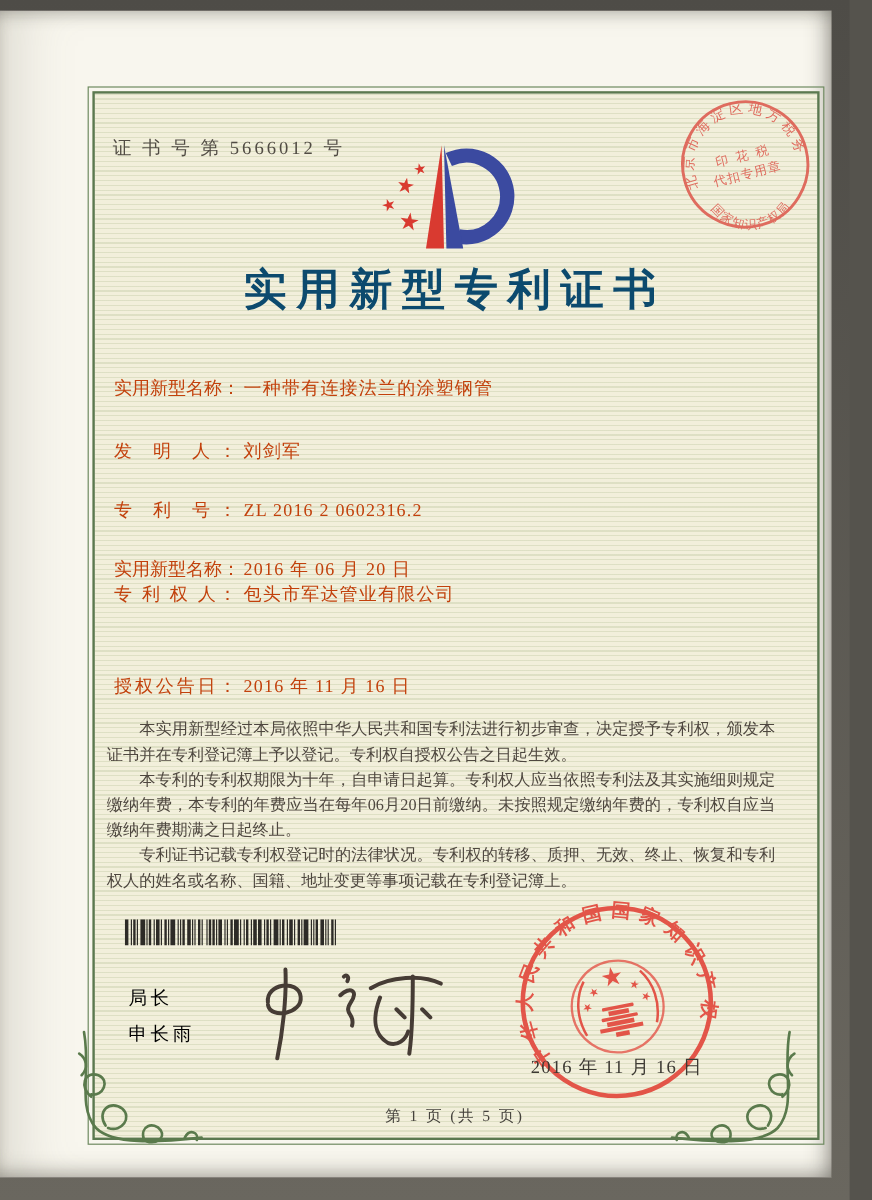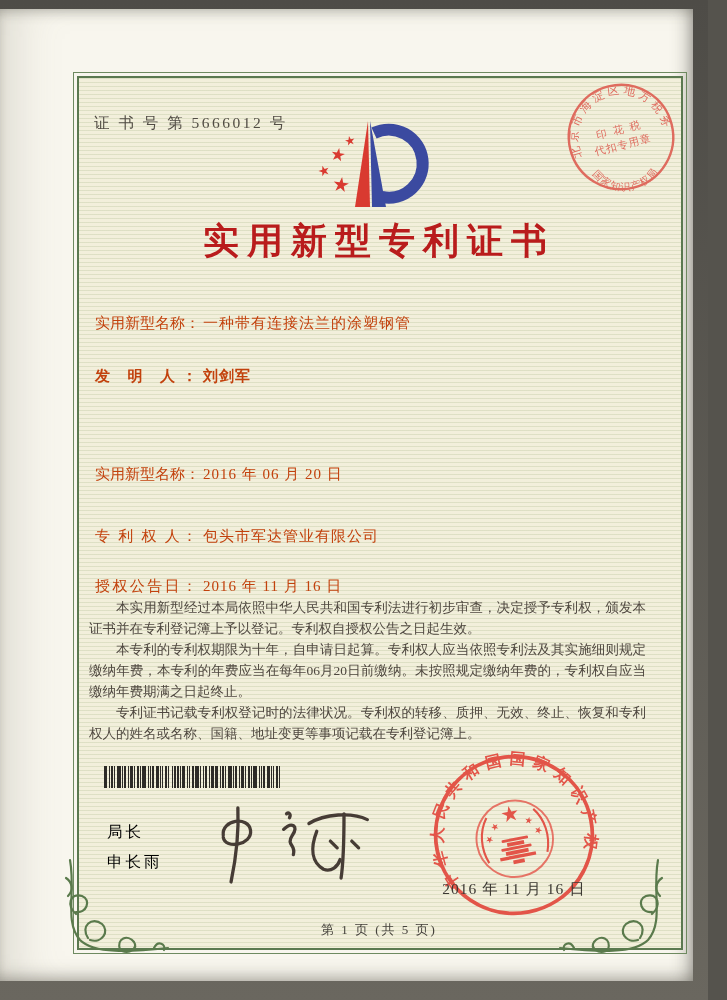--- a/index.html
+++ b/index.html
@@ -15,21 +15,21 @@
   .frame{position:absolute;left:73px;top:63px;width:612px;height:880px;
          border:1.5px solid #6e8a60;}
   .frame-inner{position:absolute;inset:3px;border:2.5px solid #5b7950;
          background:#f2efdb;
          background-image:repeating-linear-gradient(to bottom,
             rgba(150,168,115,.22) 0px, rgba(150,168,115,.22) 1px,
             rgba(0,0,0,0) 1px, rgba(0,0,0,0) 4px);}
   .abs{position:absolute;}
   .cert-no{left:94px;top:104px;font-size:15.5px;letter-spacing:2.5px;color:#514c44;}
   .title{left:73px;top:208px;width:612px;text-align:center;font-size:36px;
-         font-weight:bold;letter-spacing:8px;color:#b91c1c;}
+         font-weight:bold;letter-spacing:8px;color:#0c4a6e;}
   .field-row{position:absolute;left:95px;font-size:15px;color:#c2410c;white-space:nowrap;}
   .field-label{display:inline-block;width:102px;text-align:justify;text-align-last:justify;}
   .field-value{margin-left:6px;letter-spacing:1px;}
   .paras{left:89px;top:588px;width:557px;font-size:13.5px;line-height:21px;
          color:#4e473f;text-align:justify;}
   .paras p{margin:0;text-indent:2em;font-family:Liberation Serif, serif;}
   .signer{left:107px;font-size:15.5px;letter-spacing:3px;color:#000000;}
   .seal-date{left:428px;top:870px;width:172px;text-align:center;font-size:15.5px;
              color:#3c3933;letter-spacing:1px;z-index:6;}
   .footer{left:73px;top:912px;width:612px;text-align:center;font-size:13px;
@@ -81,30 +81,33 @@
         <text x="60" y="56" text-anchor="middle" font-size="11" letter-spacing="2" fill="#dd5a4e">印 花 税</text>
         <text x="60" y="72" text-anchor="middle" font-size="11" letter-spacing="1" fill="#dd5a4e">代扣专用章</text>
       </svg>
     </div>
 
     <div class="abs title">实用新型专利证书</div>
 
     <div class="field-row" style="top:305px;">
       <span class="field-label">实用新型名称：</span><span class="field-value">一种带有连接法兰的涂塑钢管</span>
     </div>
-    <div class="field-row" style="top:358px;font-weight:bold;">
+    <div class="field-row" style="top:358px;">
       <span class="field-label">发 明 人：</span><span class="field-value">刘剑军</span>
+    </div>
+    <div class="field-row" style="top:407px;">
+      <span class="field-label">专 利 号：</span><span class="field-value">ZL 2016 2 0602316.2</span>
     </div>
     <div class="field-row" style="top:456px;">
       <span class="field-label">实用新型名称：</span><span class="field-value">2016 年 06 月 20 日</span>
     </div>
-    <div class="field-row" style="top:518px;">
+    <div class="field-row" style="top:477px;">
       <span class="field-label">专 利 权 人：</span><span class="field-value">包头市军达管业有限公司</span>
     </div>
-    <div class="field-row" style="top:568px;">
+    <div class="field-row" style="top:554px;">
       <span class="field-label">授权公告日：</span><span class="field-value">2016 年 11 月 16 日</span>
     </div>
 
     <div class="abs paras">
       <p>本实用新型经过本局依照中华人民共和国专利法进行初步审查，决定授予专利权，颁发本证书并在专利登记簿上予以登记。专利权自授权公告之日起生效。</p>
       <p>本专利的专利权期限为十年，自申请日起算。专利权人应当依照专利法及其实施细则规定缴纳年费，本专利的年费应当在每年06月20日前缴纳。未按照规定缴纳年费的，专利权自应当缴纳年费期满之日起终止。</p>
       <p>专利证书记载专利权登记时的法律状况。专利权的转移、质押、无效、终止、恢复和专利权人的姓名或名称、国籍、地址变更等事项记载在专利登记簿上。</p>
     </div>
 
     <div class="abs" style="left:104px;top:757px;">

